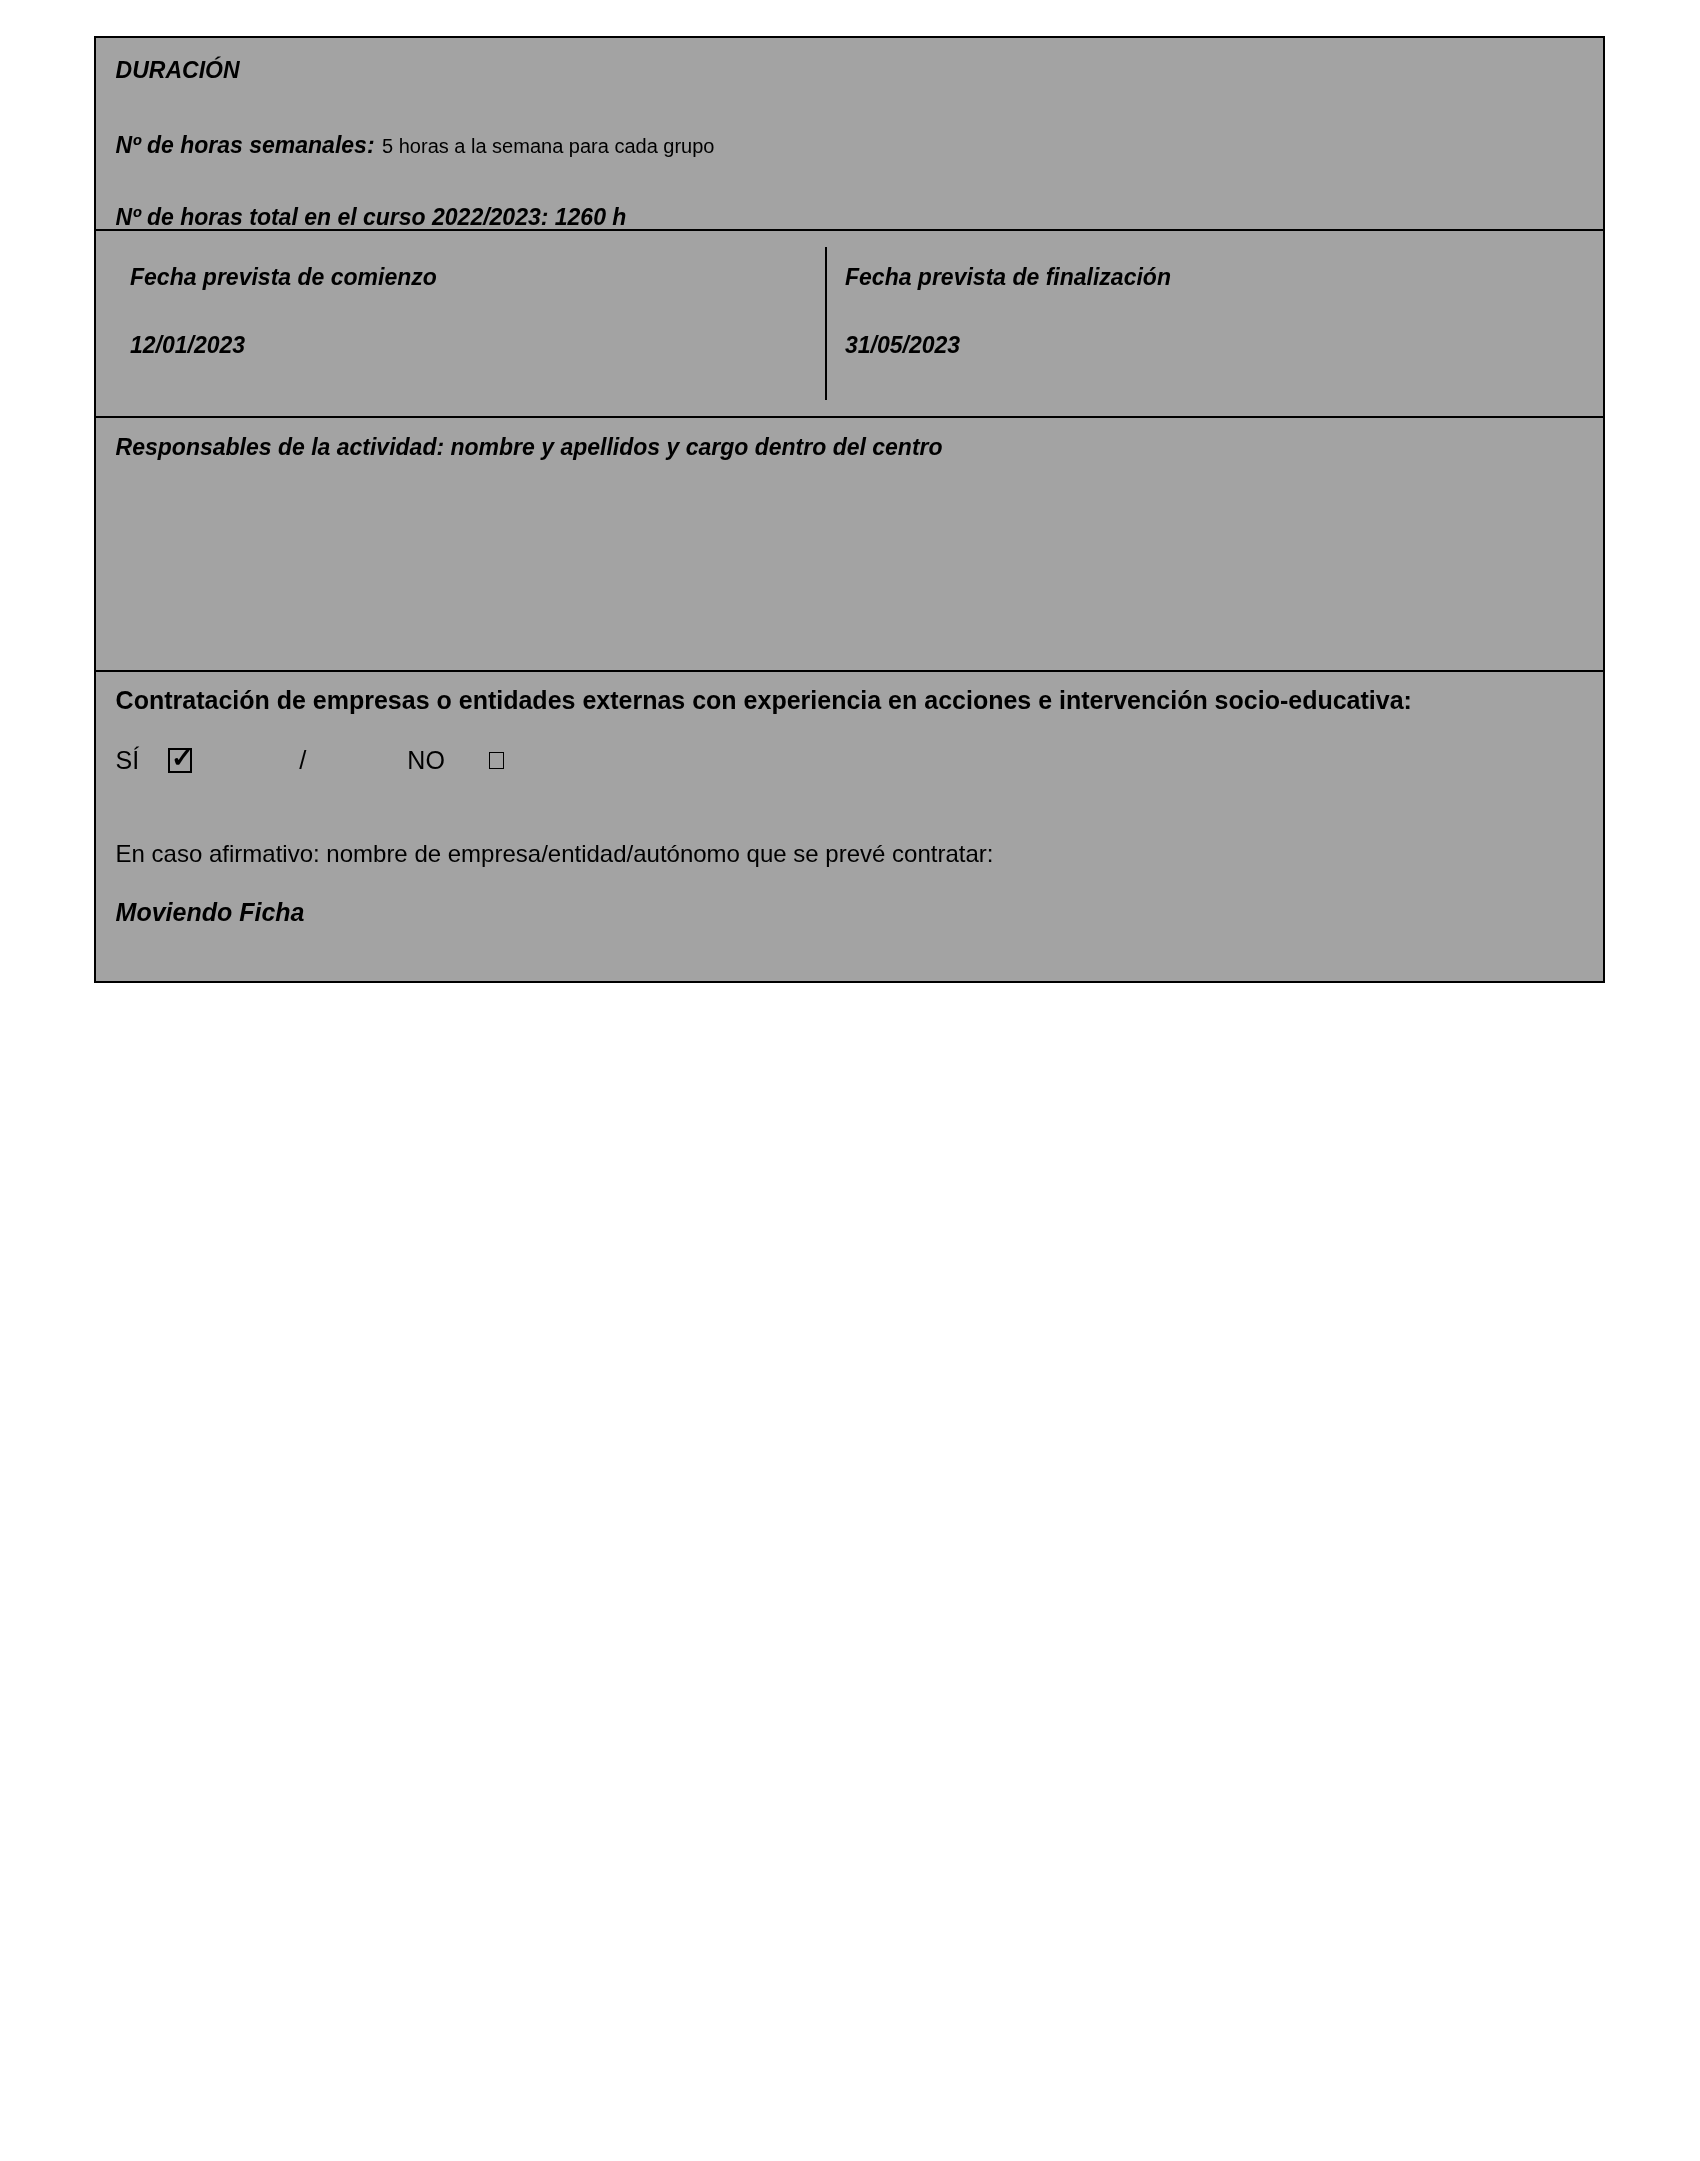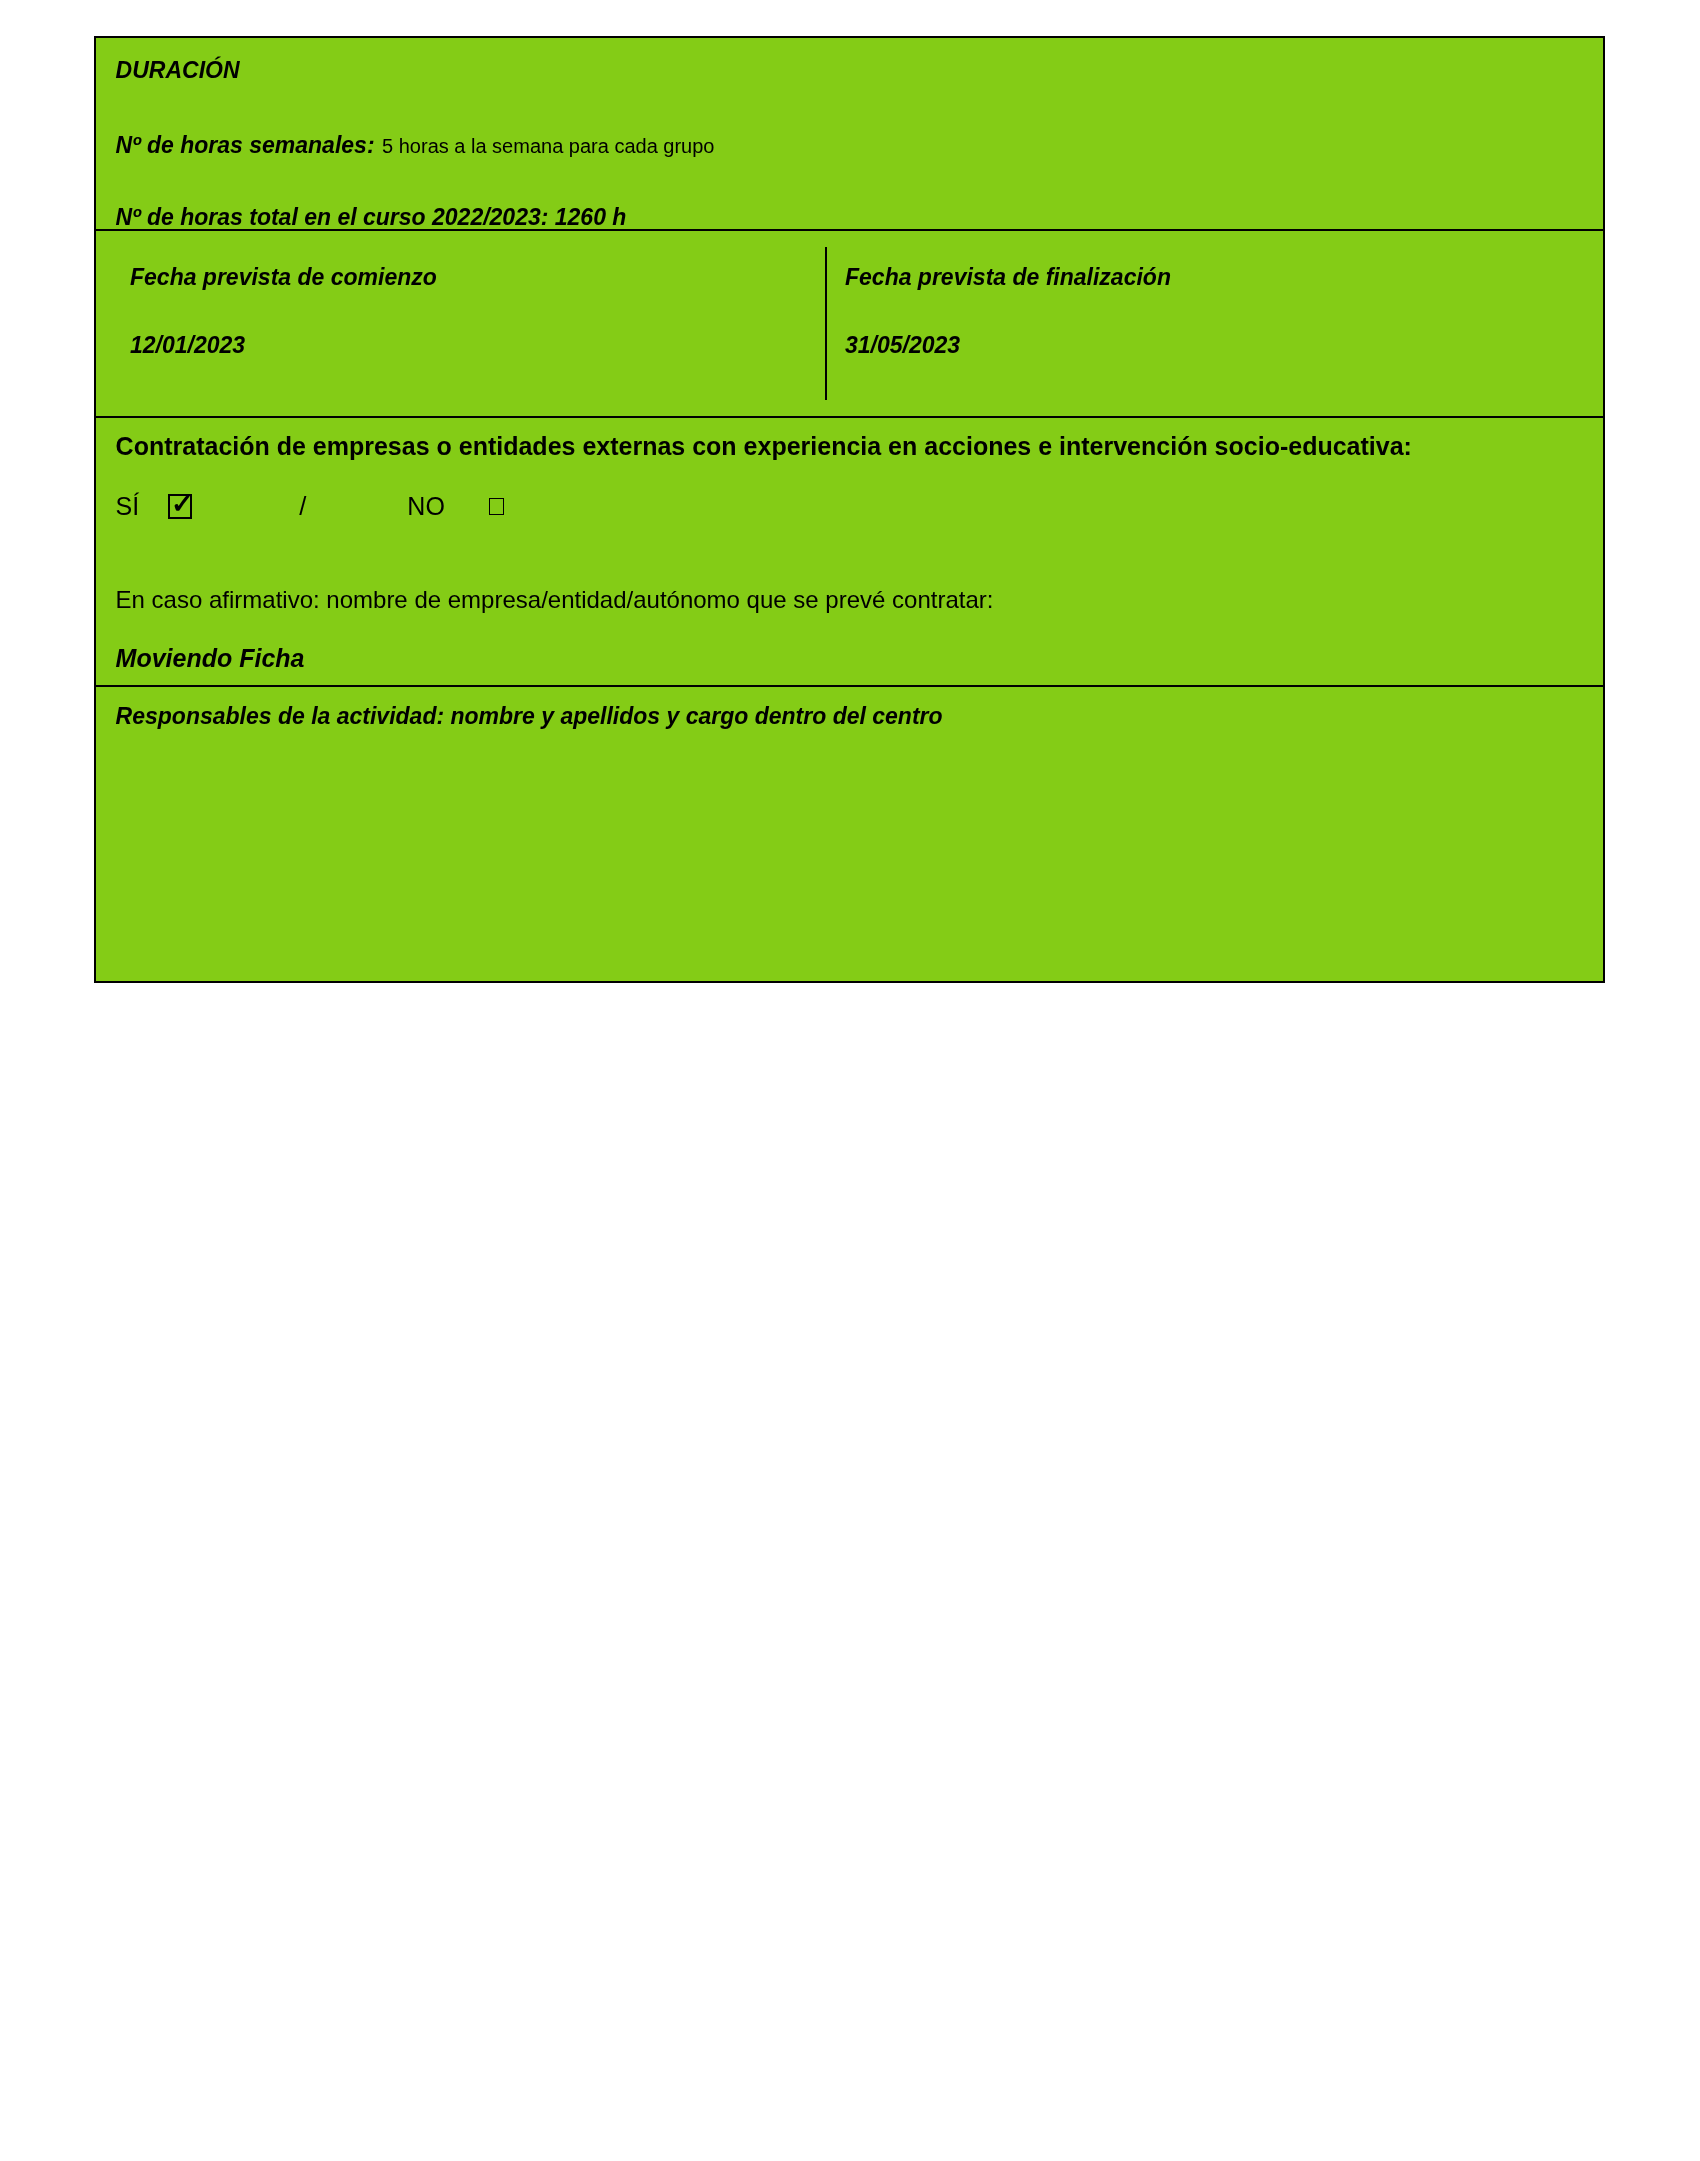--- a/index.html
+++ b/index.html
@@ -13,21 +13,21 @@
   }
 
   
   .doc-table {
     position: absolute;
     left: 94px;
     top: 36px;
     width: 1511px;
     height: 947px;
     border: 2.3px solid #000;
-    background: #84cc16;
+    background: #a3a3a3;
     display: flex;
     flex-direction: column;
   }
   .row { border-bottom: 2.3px solid #000; padding: 12px 19.6px; }
   .row:last-child { border-bottom: none; flex: 1; }
 
   .row-duration { height: 193px; }
   .row-dates { height: 187px; display: flex; padding: 16px; }
   .row-dates .cell { padding: 12px 18px; }
   .cell-start { width: 715px; border-right: 2.3px solid #000; }
@@ -98,36 +98,36 @@
       <div class="cell cell-start">
         <p class="bi p-label">Fecha prevista de comienzo</p>
         <p class="bi p-date">12/01/2023</p>
       </div>
       <div class="cell cell-end">
         <p class="bi p-label">Fecha prevista de finalización</p>
         <p class="bi p-date">31/05/2023</p>
       </div>
     </section>
 
+    <section class="row row-resp">
+      <p class="bi p-label">Responsables de la actividad: nombre y apellidos y cargo dentro del centro</p>
+    </section>
+
     <section class="row row-contract">
       <p class="bold-head heading">Contratación de empresas o entidades externas con experiencia en acciones e intervención socio-educativa:</p>
 
       <div class="yesno">
         <span class="si-label">SÍ</span>
         <span class="cb">
             <span class="tick">✓</span>
           </span>
         <span class="slash">/</span>
         <span class="no-label">NO</span>
         <span class="cb-small"></span>
       </div>
 
       <p class="reg affirm">En caso afirmativo: nombre de empresa/entidad/autónomo que se prevé contratar:</p>
       <p class="bi company">Moviendo Ficha</p>
     </section>
 
-    <section class="row row-resp">
-      <p class="bi p-label">Responsables de la actividad: nombre y apellidos y cargo dentro del centro</p>
-    </section>
-
   </div>
 </div>
 
 
 </body></html>

